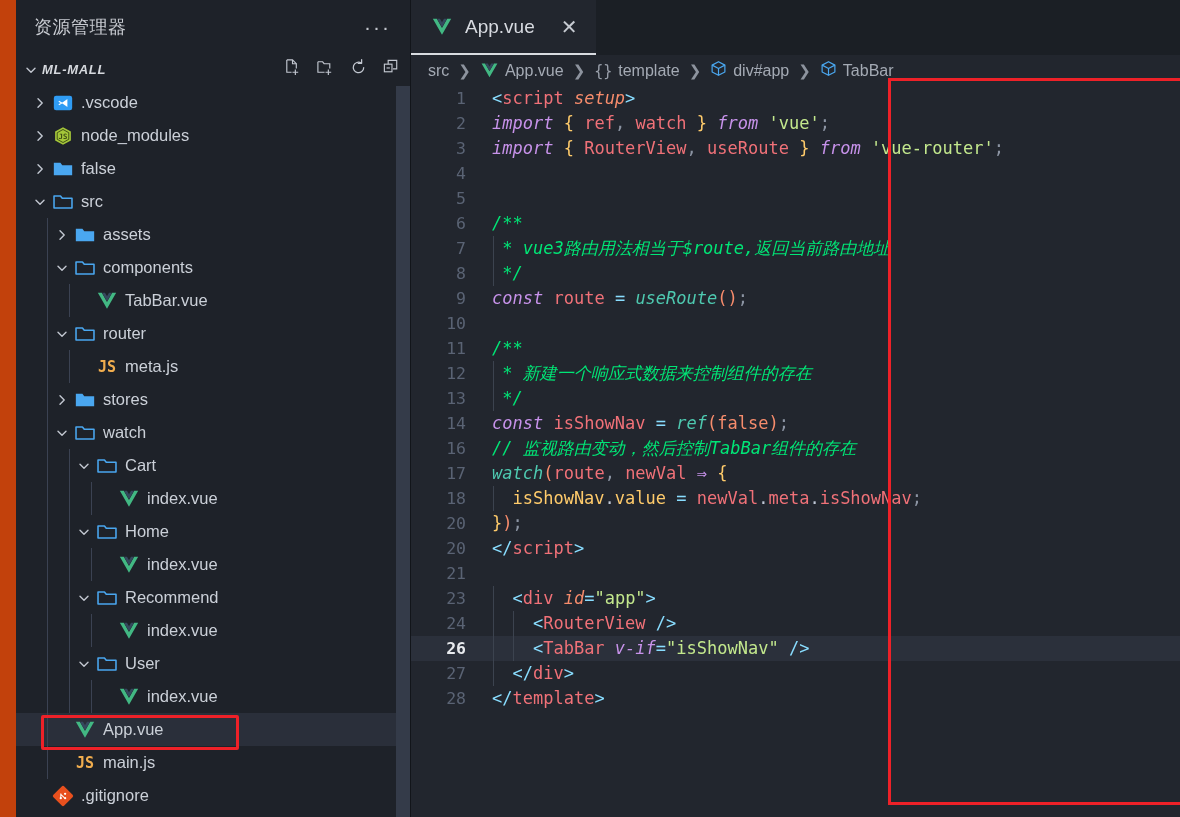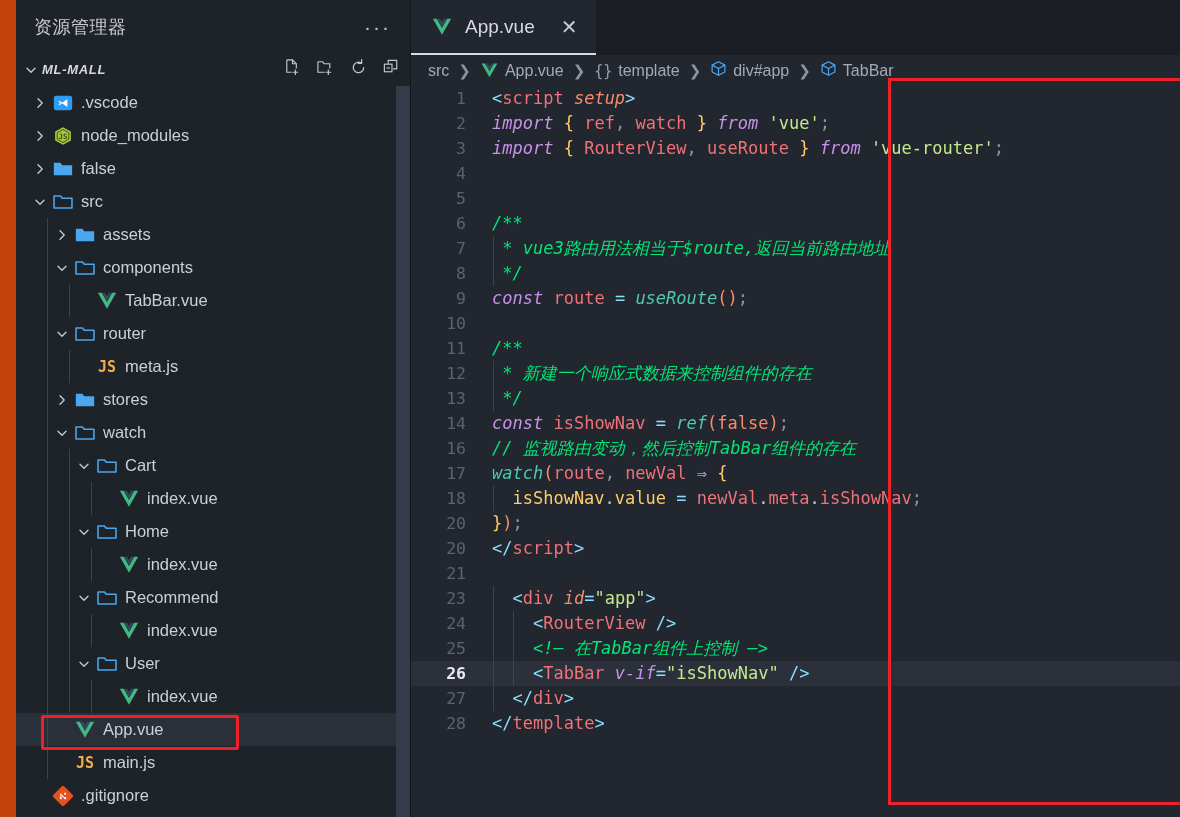--- a/index.html
+++ b/index.html
@@ -679,21 +679,20 @@
         <div class="code-row"><span class="lnum">13</span><span class="iguide" style="left: 82px;"></span><span class="ctext"><span class="t-comment"> */</span></span></div>
         <div class="code-row"><span class="lnum">14</span><span class="ctext"><span class="t-kw">const</span><span class="t-plain"> </span><span class="t-var">isShowNav</span><span class="t-plain"> </span><span class="t-op">=</span><span class="t-plain"> </span><span class="t-teal">ref</span><span class="t-paren">(</span><span class="t-bool">false</span><span class="t-paren">)</span><span class="t-semi">;</span></span></div>
         <div class="code-row"><span class="lnum">16</span><span class="ctext"><span class="t-comment">// 监视路由变动，然后控制TabBar组件的存在</span></span></div>
         <div class="code-row"><span class="lnum">17</span><span class="ctext"><span class="t-teal">watch</span><span class="t-paren">(</span><span class="t-var">route</span><span class="t-semi">,</span><span class="t-plain"> </span><span class="t-var">newVal</span><span class="t-plain"> </span><span class="t-kw">⇒</span><span class="t-plain"> </span><span class="t-brace">{</span></span></div>
         <div class="code-row"><span class="lnum">18</span><span class="iguide" style="left: 82px;"></span><span class="ctext"><span class="t-prop">  isShowNav</span><span class="t-plain">.</span><span class="t-prop">value</span><span class="t-plain"> </span><span class="t-op">=</span><span class="t-plain"> </span><span class="t-var">newVal</span><span class="t-plain">.</span><span class="t-var">meta</span><span class="t-plain">.</span><span class="t-var">isShowNav</span><span class="t-semi">;</span></span></div>
         <div class="code-row"><span class="lnum">20</span><span class="ctext"><span class="t-brace">}</span><span class="t-paren">)</span><span class="t-semi">;</span></span></div>
         <div class="code-row"><span class="lnum">20</span><span class="ctext"><span class="t-punct">&lt;/</span><span class="t-tag">script</span><span class="t-punct">&gt;</span></span></div>
         <div class="code-row"><span class="lnum">21</span><span class="ctext"></span></div>
         <div class="code-row"><span class="lnum">23</span><span class="iguide" style="left: 82px;"></span><span class="ctext"><span class="t-punct">  &lt;</span><span class="t-tag">div</span><span class="t-plain"> </span><span class="t-attr">id</span><span class="t-punct">=</span><span class="t-attrv">"app"</span><span class="t-punct">&gt;</span></span></div>
         <div class="code-row"><span class="lnum">24</span><span class="iguide" style="left: 82px;"></span><span class="iguide" style="left: 102.4px;"></span><span class="ctext"><span class="t-punct">    &lt;</span><span class="t-tag">RouterView</span><span class="t-plain"> </span><span class="t-punct">/&gt;</span></span></div>
-        <div class="code-row"><span class="lnum">25</span><span class="iguide" style="left: 82px;"></span><span class="iguide" style="left: 102.4px;"></span><span class="ctext"><span class="t-comment">    &lt;!— 在TabBar组件上控制 —&gt;</span></span></div>
         <div class="code-row active-line"><span class="lnum">26</span><span class="iguide" style="left: 82px;"></span><span class="iguide" style="left: 102.4px;"></span><span class="ctext"><span class="t-punct">    &lt;</span><span class="t-tag">TabBar</span><span class="t-plain"> </span><span class="t-kw">v-if</span><span class="t-punct">=</span><span class="t-attrv">"isShowNav"</span><span class="t-plain"> </span><span class="t-punct">/&gt;</span></span></div>
         <div class="code-row"><span class="lnum">27</span><span class="iguide" style="left: 82px;"></span><span class="ctext"><span class="t-punct">  &lt;/</span><span class="t-tag">div</span><span class="t-punct">&gt;</span></span></div>
         <div class="code-row"><span class="lnum">28</span><span class="ctext"><span class="t-punct">&lt;/</span><span class="t-tag">template</span><span class="t-punct">&gt;</span></span></div>
       </div>
 
     <div id="annot-code"></div>
   </div>
 </div>
 
 </body></html>

